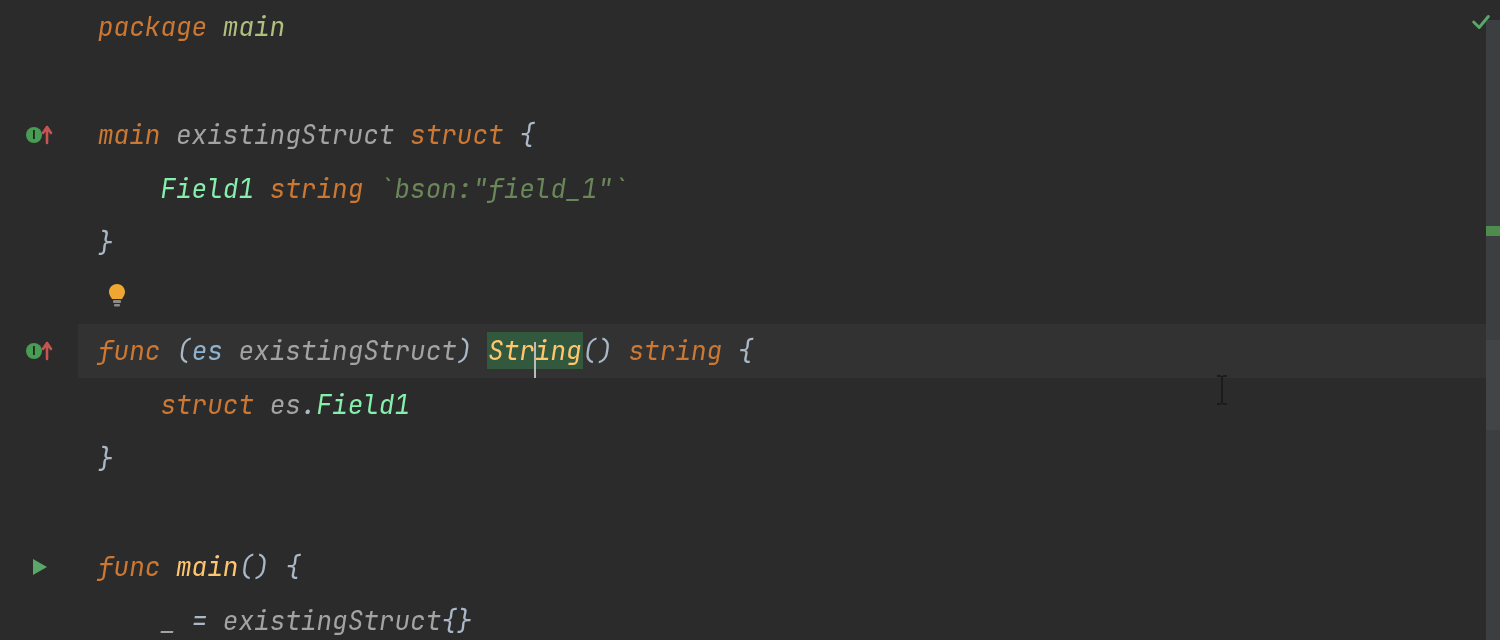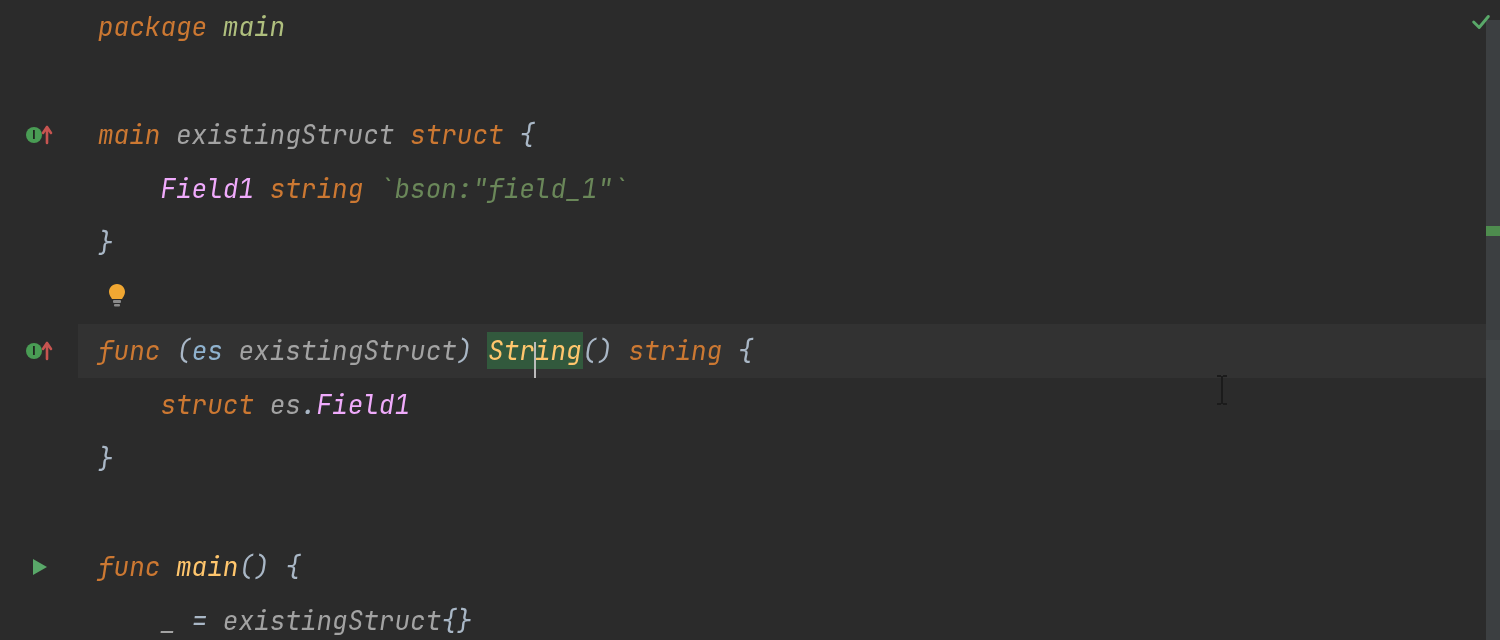--- a/index.html
+++ b/index.html
@@ -41,21 +41,21 @@
     left: 0;
     right: 0;
     height: 54px;
     background: #323232;
     z-index: 0;
   }
   .code-content { position: relative; z-index: 2; }
 
   .kw   { color: #cc7832; }        
   .pkg  { color: #afbf7e; }     
-  .field { color: #f0abfc; }       
+  .field { color: #86efac; }       
   .tag  { color: #6a8759; }        
   .fn   { color: #ffc66d; }        
   .var  { color: #8fb2ce; }        
   .punc { color: #a9b7c6; }
   .id   { color: #a3a3a3; }
 
   .word-highlight {
     background: #32593d;
     outline: 1px solid #32593d;
   }

